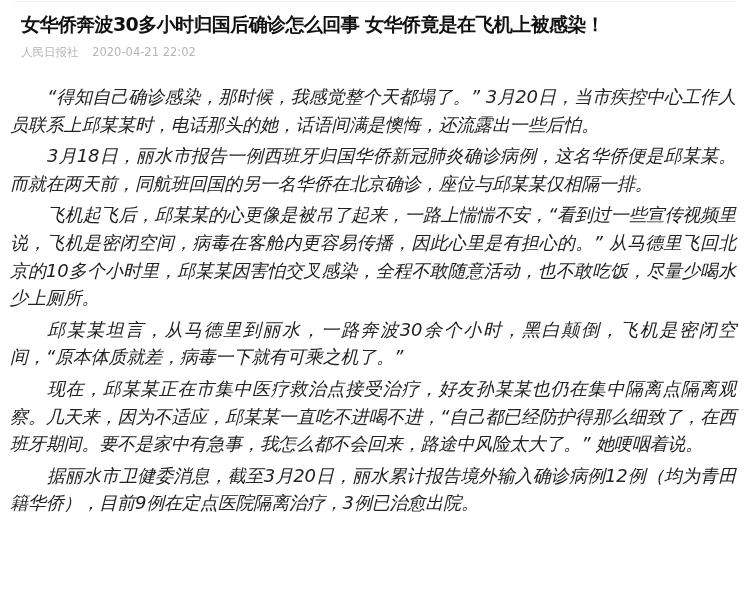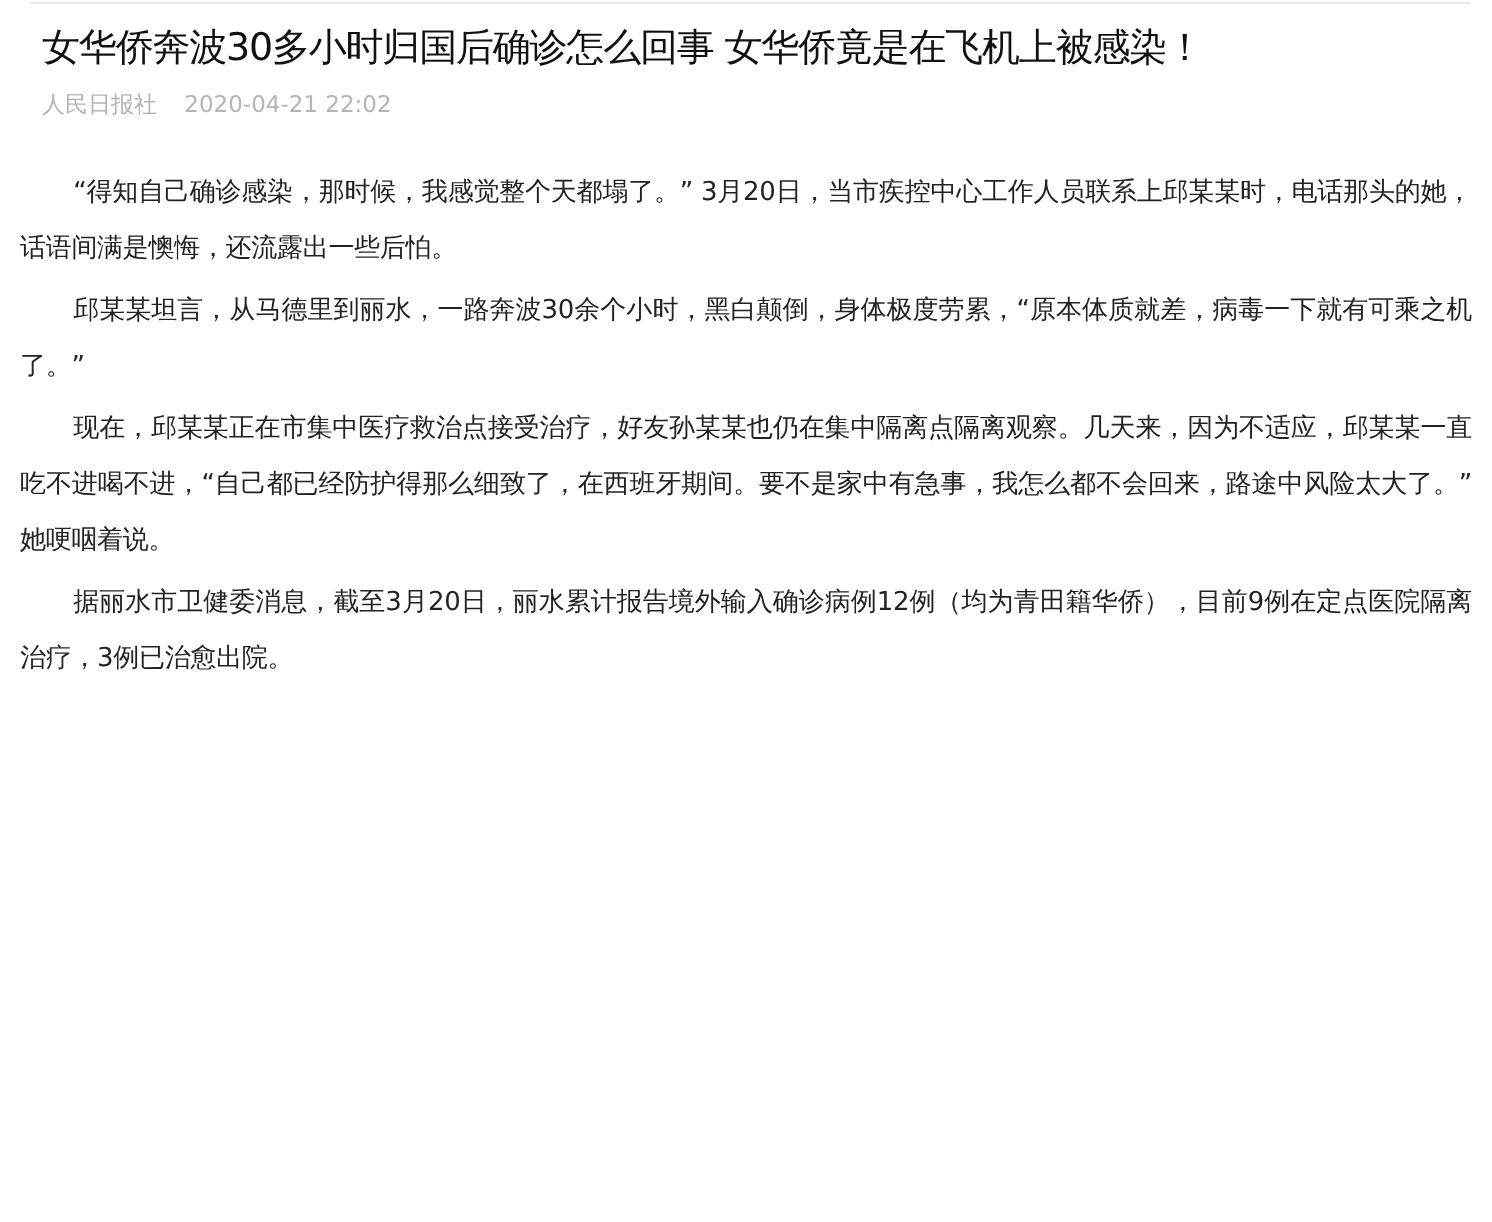--- a/index.html
+++ b/index.html
@@ -28,21 +28,21 @@
       left: 10px;
       top: 0;
       width: 726px;
     }
     .title {
       position: absolute;
       left: 11px;
       top: 10px;
       margin: 0;
       font-size: 19px;
-      font-weight: normal;
+      font-weight: bold;
       color: #111111;
       white-space: nowrap;
       letter-spacing: -0.6px;
       line-height: 28px;
     }
     .meta {
       position: absolute;
       left: 11px;
       top: 44px;
       font-size: 11.5px;
@@ -52,38 +52,41 @@
     }
     .meta .source { margin-right: 10px; }
     .body {
       position: absolute;
       left: 0;
       top: 83px;
       width: 726px;
     }
     .body p {
       margin: 0 0 4px 0;
-      font-size: 13px;
+      font-size: 18px;
       line-height: 27.6px;
       text-indent: 2.05em;
       color: #222222;
       letter-spacing: -0.15px;
       text-align: justify;
+      font-style: italic;
     }
   </style>
 </head>
 <body>
 
 <div class="top-rule"></div>
 
 <div class="article">
   <h1 class="title">女华侨奔波30多小时归国后确诊怎么回事 女华侨竟是在飞机上被感染！</h1>
   <div class="meta">
     <span class="source">人民日报社</span>
     <span class="date">2020-04-21 22:02</span>
   </div>
   <div class="body">
     <p>“得知自己确诊感染，那时候，我感觉整个天都塌了。” 3月20日，当市疾控中心工作人员联系上邱某某时，电话那头的她，话语间满是懊悔，还流露出一些后怕。</p>
-    <p>邱某某坦言，从马德里到丽水，一路奔波30余个小时，黑白颠倒，身体极度劳累，“原本体质就差，病毒一下就有可乘之机了。”</p>
+    <p>3月18日，丽水市报告一例西班牙归国华侨新冠肺炎确诊病例，这名华侨便是邱某某。而就在两天前，同航班回国的另一名华侨在北京确诊，座位与邱某某仅相隔一排。</p>
+    <p>飞机起飞后，邱某某的心更像是被吊了起来，一路上惴惴不安，“看到过一些宣传视频里说，飞机是密闭空间，病毒在客舱内更容易传播，因此心里是有担心的。” 从马德里飞回北京的10多个小时里，邱某某因害怕交叉感染，全程不敢随意活动，也不敢吃饭，尽量少喝水少上厕所。</p>
+    <p>邱某某坦言，从马德里到丽水，一路奔波30余个小时，黑白颠倒，飞机是密闭空间，“原本体质就差，病毒一下就有可乘之机了。”</p>
     <p>现在，邱某某正在市集中医疗救治点接受治疗，好友孙某某也仍在集中隔离点隔离观察。几天来，因为不适应，邱某某一直吃不进喝不进，“自己都已经防护得那么细致了，在西班牙期间。要不是家中有急事，我怎么都不会回来，路途中风险太大了。” 她哽咽着说。</p>
     <p>据丽水市卫健委消息，截至3月20日，丽水累计报告境外输入确诊病例12例（均为青田籍华侨），目前9例在定点医院隔离治疗，3例已治愈出院。</p>
   </div>
 </div>
 
 </body></html>

